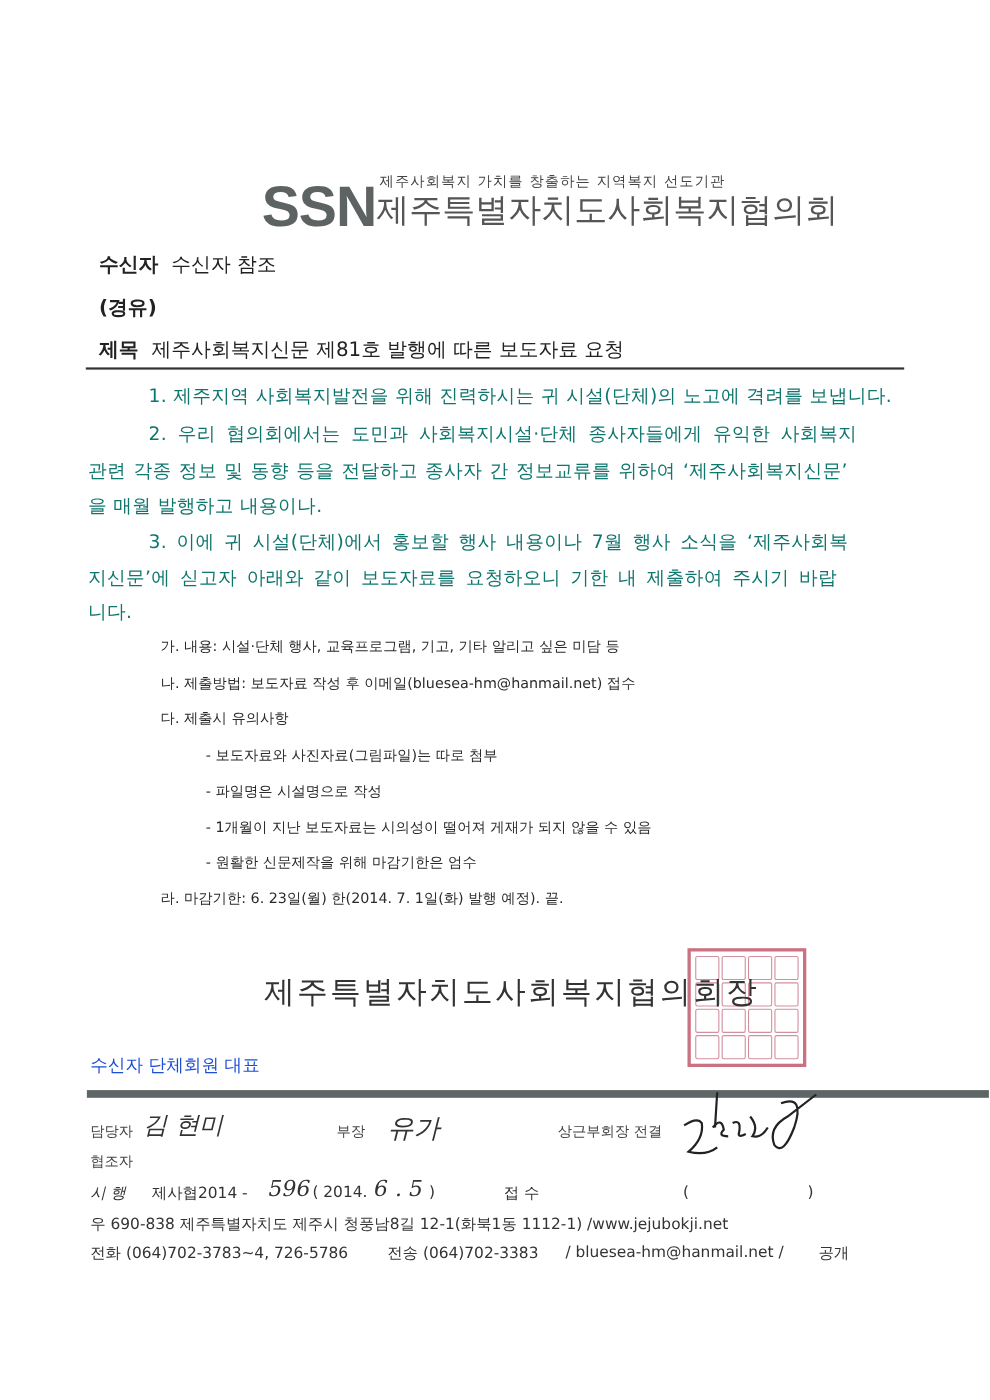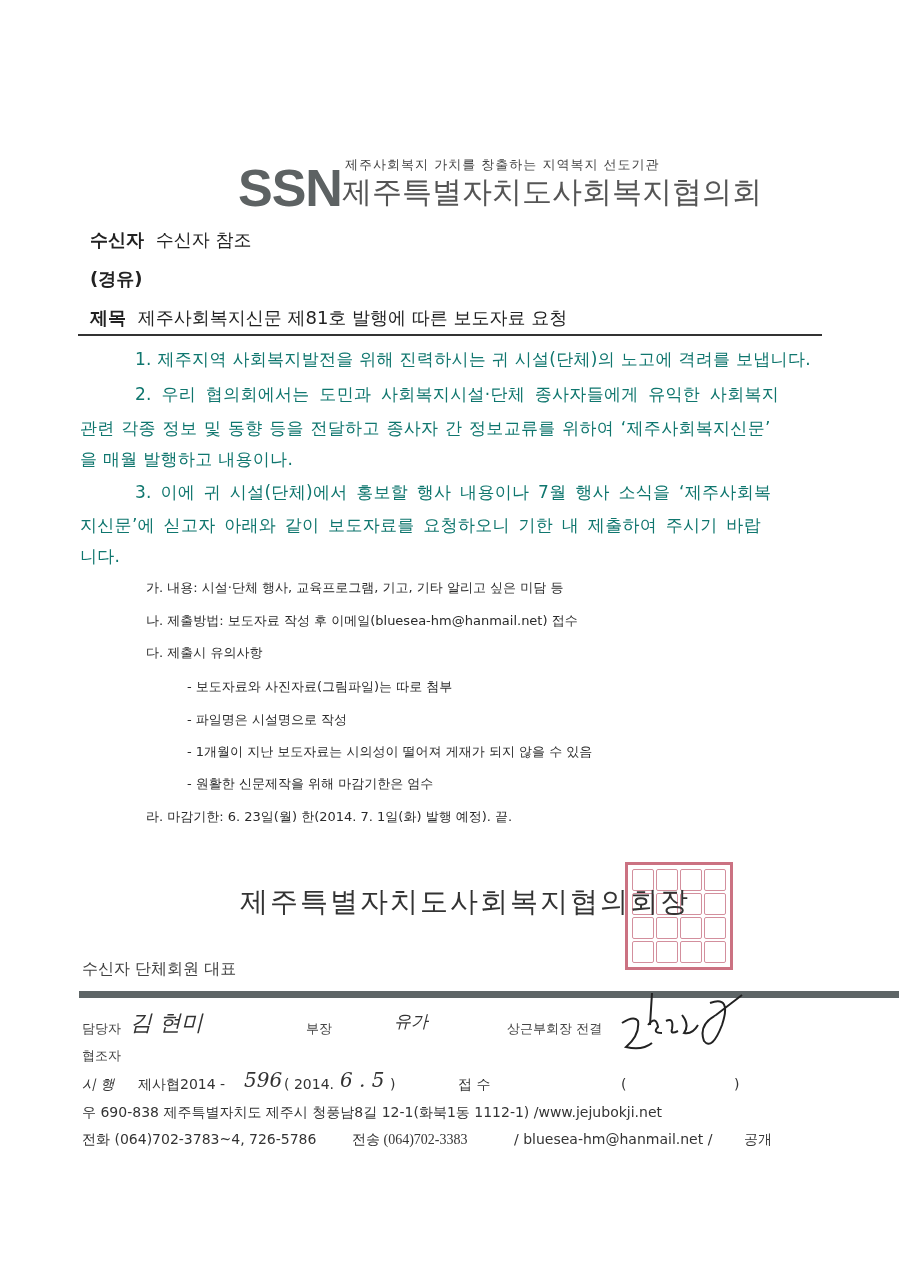--- a/index.html
+++ b/index.html
@@ -91,21 +91,21 @@
       grid-template-rows: repeat(4, 1fr);
       gap: 2px;
     }
     .stamp-cell {
       border: 1.5px solid #cc7c8d;
       border-radius: 2px;
     }
     .recipient2 {
       left: 82px; top: 959px;
       font-size: 16px;
-      color: #404040;
+      color: #1d4ed8;
     }
     .rule-thick {
       left: 79px; top: 991px;
       width: 820px; height: 7px;
       background: #5e6566;
     }
 
     
     .small {
       font-size: 13px;
@@ -195,21 +195,21 @@
   </div>
 </div>
 <div class="abs sender-name">제주특별자치도사회복지협의회장</div>
 
 <div class="abs recipient2">수신자 단체회원 대표</div>
 <div class="abs rule-thick"></div>
 
 <div class="abs small" style="left:82px; top:1020px;">담당자</div>
 <div class="abs handwriting" style="left:130px; top:1008px; font-size:22px;">김 현미</div>
 <div class="abs small" style="left:306px; top:1020px;">부장</div>
-<div class="abs handwriting" style="left:352px; top:1010px; font-size:17px;margin-left:42px;">유가</div>
+<div class="abs handwriting" style="left:352px; top:1010px; font-size:24px;">유가</div>
 <div class="abs small" style="left:507px; top:1020px;">상근부회장 전결</div>
 
 <svg class="abs sig-svg" width="140" height="80" viewBox="0 0 140 80">
   <path d="M10 38 Q22 30 26 36 Q28 50 14 62 Q30 66 40 58" fill="none" stroke="#222" stroke-width="2"></path>
   <path d="M36 40 Q44 30 46 42 Q40 48 50 48" fill="none" stroke="#222" stroke-width="2"></path>
   <path d="M40 8 L38 40" fill="none" stroke="#222" stroke-width="2"></path>
   <path d="M54 36 Q62 32 60 44 Q58 50 66 46" fill="none" stroke="#222" stroke-width="2"></path>
   <path d="M70 30 Q78 40 72 48 Q80 50 86 40" fill="none" stroke="#222" stroke-width="2"></path>
   <path d="M98 18 Q120 10 110 40 Q100 66 92 56 Q86 40 104 30 L130 10" fill="none" stroke="#222" stroke-width="2"></path>
 </svg>
@@ -222,15 +222,15 @@
 <div class="abs footer-line" style="left:284px; top:1076px;text-align:right;">( 2014.</div>
 <div class="abs handwriting" style="left:340px; top:1068px; font-size:20px;">6 . 5</div>
 <div class="abs footer-line" style="left:390px; top:1076px;">)</div>
 <div class="abs footer-line" style="left:458px; top:1076px;">접   수</div>
 <div class="abs footer-line" style="left:621px; top:1076px;">(</div>
 <div class="abs footer-line" style="left:734px; top:1076px;">)</div>
 
 <div class="abs footer-line" style="left:82px; top:1104px;">우 690-838 제주특별자치도 제주시 청풍남8길 12-1(화북1동 1112-1) /www.jejubokji.net</div>
 
 <div class="abs footer-line" style="left:82px; top:1131px;">전화 (064)702-3783~4, 726-5786</div>
-<div class="abs footer-line" style="left:352px; top:1131px;font-family:Liberation Serif, serif;">전송 (064)702-3383</div>
+<div class="abs footer-line" style="left:352px; top:1131px;">전송 (064)702-3383</div>
 <div class="abs footer-line" style="left:514px; top:1131px;">/ bluesea-hm@hanmail.net /</div>
 <div class="abs footer-line" style="left:744px; top:1131px;">공개</div>
 
 </body></html>

